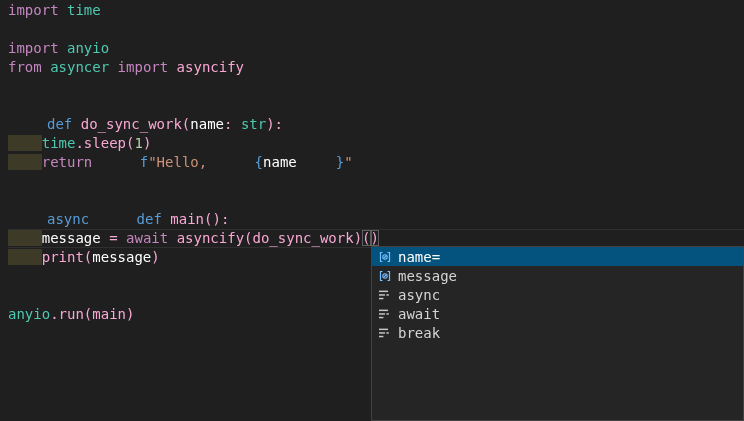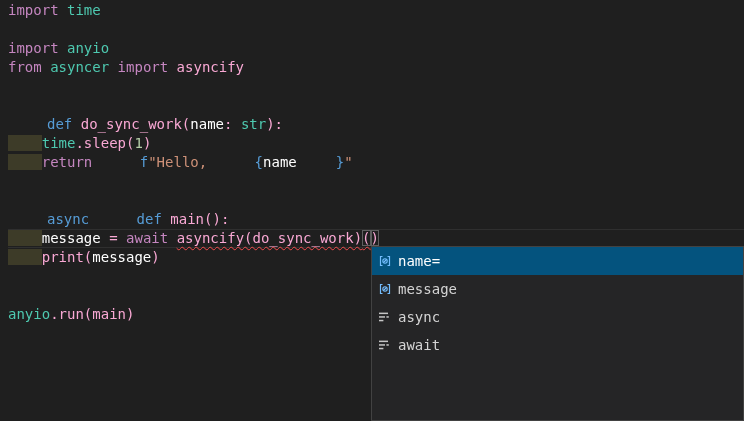--- a/index.html
+++ b/index.html
@@ -13,30 +13,30 @@
   .tok{white-space:pre;}
   .kw1{color:#c586c0;}
   .kw2{color:#569cd6;margin-left:39px;}
   .typ{color:#4ec9b0;}
   .var{color:#ffffff;}
   .str{color:#ce9178;}
   .num{color:#b5cea8;}
   .txt{color:#f9a8d4;}
   .indent-hl{background:#3d3b28;}
   .bracket{outline:1px solid #5f5f5f;outline-offset:-1px;}
-  .squiggle{text-decoration:underline;text-decoration-style:wavy;
+  .squiggle{text-decoration-style:wavy;
             text-decoration-color:#f14c4c;text-decoration-thickness:1px;
             text-underline-offset:3px;}
   .cursor{display:inline-block;width:1.5px;height:16px;margin:0 -0.75px;
           background:#d7d7d7;vertical-align:-3px;}
   
   #suggest{position:absolute;left:371px;top:246px;right:0;bottom:0;box-sizing:border-box;
            background:#252526;border:1px solid #424242;overflow:hidden;
            font-size:14px;}
-  .s-row{display:flex;align-items:center;height:28px;padding:0 5px;gap:5px;
+  .s-row{display:flex;align-items:center;height:19px;padding:0 5px;gap:5px;
          color:#d4d4d4;cursor:pointer;}
   .s-row.sel{background:#04537e;color:#ffffff;}
   .s-icon{width:16px;height:16px;flex:0 0 16px;display:flex;align-items:center;justify-content:center;}
   .s-label{white-space:pre;}
 </style>
 </head>
 <body>
 
 <div class="screen">
   <div id="editor"><div class="code-line"><span class="tok kw1">import</span><span class="tok txt"> </span><span class="tok typ">time</span></div><div class="code-line"></div><div class="code-line"><span class="tok kw1">import</span><span class="tok txt"> </span><span class="tok typ">anyio</span></div><div class="code-line"><span class="tok kw1">from</span><span class="tok txt"> </span><span class="tok typ">asyncer</span><span class="tok txt"> </span><span class="tok kw1">import</span><span class="tok txt"> asyncify</span></div><div class="code-line"></div><div class="code-line"></div><div class="code-line"><span class="tok kw2">def</span><span class="tok txt"> do_sync_work(</span><span class="tok var">name</span><span class="tok txt">: </span><span class="tok typ">str</span><span class="tok txt">):</span></div><div class="code-line"><span class="tok txt indent-hl">    </span><span class="tok typ">time</span><span class="tok txt">.sleep(</span><span class="tok num">1</span><span class="tok txt">)</span></div><div class="code-line"><span class="tok txt indent-hl">    </span><span class="tok kw1">return</span><span class="tok txt"> </span><span class="tok kw2">f</span><span class="tok str">"Hello, </span><span class="tok kw2">{</span><span class="tok var">name</span><span class="tok kw2">}</span><span class="tok str">"</span></div><div class="code-line"></div><div class="code-line"></div><div class="code-line"><span class="tok kw2">async</span><span class="tok txt"> </span><span class="tok kw2">def</span><span class="tok txt"> main():</span></div><div class="code-line current"><span class="tok txt indent-hl">    </span><span class="tok var">message</span><span class="tok txt"> = </span><span class="tok kw1">await</span><span class="tok txt"> </span><span class="tok txt squiggle">asyncify(do_sync_work)</span><span class="tok txt bracket squiggle">(</span><span class="tok cursor"></span><span class="tok txt bracket squiggle">)</span></div><div class="code-line"><span class="tok txt indent-hl">    </span><span class="tok txt">print(</span><span class="tok var">message</span><span class="tok txt">)</span></div><div class="code-line"></div><div class="code-line"></div><div class="code-line"><span class="tok typ">anyio</span><span class="tok txt">.run(main)</span></div></div>
@@ -78,14 +78,25 @@
         <span class="s-icon">
           <svg width="16" height="16" viewBox="0 0 16 16" fill="#c5c5c5">
             <rect x="2" y="3.6" width="9" height="1.5"></rect>
             <rect x="2" y="7.2" width="6" height="1.5"></rect>
             <rect x="9.4" y="7.2" width="2.4" height="1.5"></rect>
             <rect x="2" y="10.8" width="4.4" height="1.5"></rect>
           </svg>
         </span>
         <span class="s-label">await</span>
       </div>
+      <div class="s-row">
+        <span class="s-icon">
+          <svg width="16" height="16" viewBox="0 0 16 16" fill="#c5c5c5">
+            <rect x="2" y="3.6" width="9" height="1.5"></rect>
+            <rect x="2" y="7.2" width="6" height="1.5"></rect>
+            <rect x="9.4" y="7.2" width="2.4" height="1.5"></rect>
+            <rect x="2" y="10.8" width="4.4" height="1.5"></rect>
+          </svg>
+        </span>
+        <span class="s-label">break</span>
+      </div>
     </div>
 </div>
 
 </body></html>

